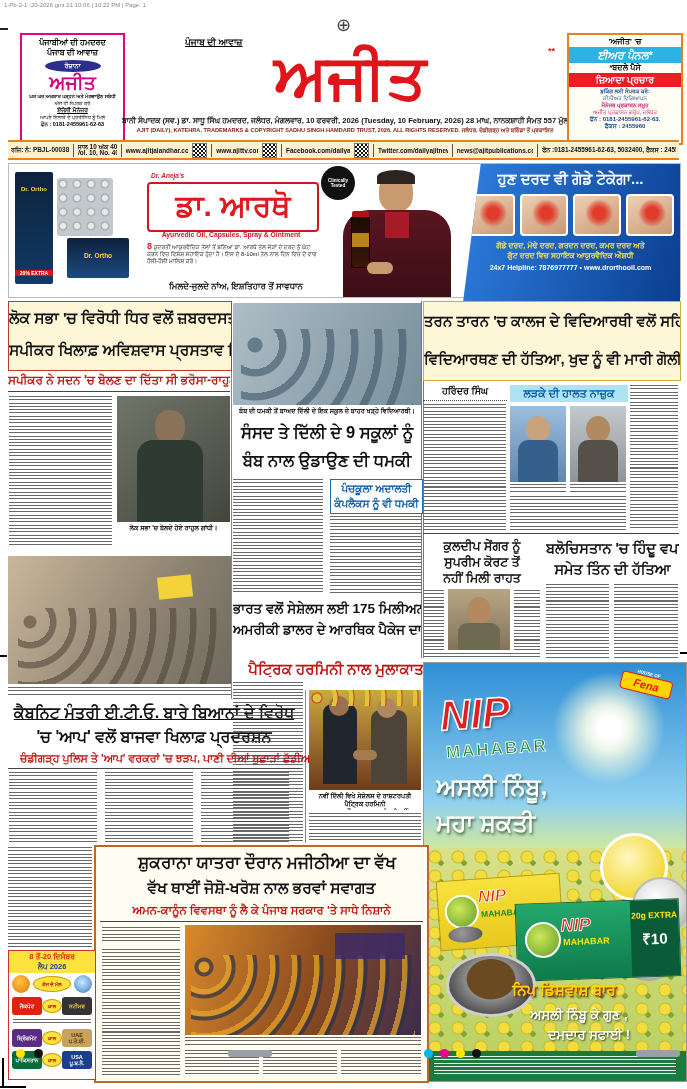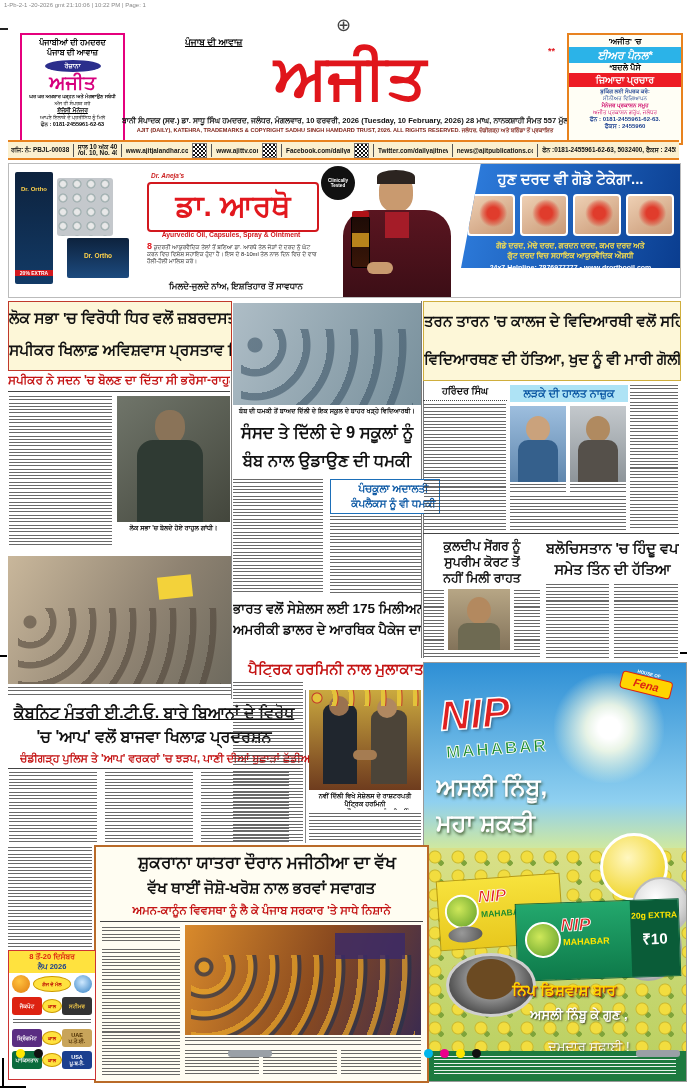--- a/index.html
+++ b/index.html
@@ -15,21 +15,21 @@
   .ph{background:linear-gradient(135deg,#b8c4c8,#7e8e96);}
   .cap{font-size:6.5px;font-weight:bold;text-align:center;overflow:hidden;line-height:8px;}
   .ybox{background:#fdf7d8;border:1px solid #c0392b;}
   .hbox-line{font-weight:bold;color:#111;text-align:center;overflow:hidden;}
   .sub{color:#c41414;font-weight:bold;text-align:center;overflow:hidden;}
   .rule{border-top:1px solid #444;}
   .vrule{border-left:1px solid #888;width:0;}
   .qr{background:repeating-conic-gradient(#111 0% 25%,#fff 0% 50%) 0 0/4px 4px;border:1px solid #777;}
   .dot{border-radius:50%;width:9px;height:9px;}
   .hl{background:#aee3f5;color:#0a57a3;font-weight:bold;text-align:center;overflow:hidden;}
-  .bluebox{border:1px solid #1d6fb8;color:#0a57a3;font-weight:bold;text-align:center;background:#fff;overflow:hidden;padding-left:17px;}
+  .bluebox{border:1px solid #1d6fb8;color:#0a57a3;font-weight:bold;text-align:center;background:#fff;overflow:hidden;}
   .strip-item{display:flex;align-items:center;gap:3px;white-space:nowrap;overflow:hidden;}
   .sep{width:1px;height:13px;background:#555;flex:0 0 1px;}
   .painph{width:44px;height:38px;border:2px solid #fff;border-radius:4px;background:radial-gradient(circle at 55% 45%,#e03c2c 0 6px,rgba(224,60,44,.45) 11px,transparent 14px),linear-gradient(150deg,#eed0b4,#c99976);}
   .tile{font-size:5.5px;font-weight:bold;color:#fff;border-radius:3px;display:flex;align-items:center;justify-content:center;overflow:hidden;width:30px;height:18px;}
   .oval{background:#ffe23e;border:1px solid #c90;border-radius:50%;font-size:5px;font-weight:bold;color:#b00;display:flex;align-items:center;justify-content:center;width:18px;height:12px;overflow:hidden;}
 </style>
 </head>
 <body>
 
 <div id="page">
@@ -116,21 +116,21 @@
       <div class="abs" style="left:46px;top:0;width:38px;height:14px;background:#2c2420;border-radius:50% 50% 0 0;"></div>
       <div class="abs" style="left:12px;top:40px;width:108px;height:87px;background:linear-gradient(#5a1520,#3c0e16);border-radius:26px 26px 0 0;"></div>
       <div class="abs" style="left:54px;top:42px;width:24px;height:26px;background:#a51c28;"></div>
       <div class="abs" style="left:20px;top:46px;width:17px;height:50px;background:linear-gradient(#1d0b06,#3a1608);border:1px solid #000;border-radius:3px;">
         <div style="height:6px;background:#b01217;margin-top:-6px;border-radius:2px 2px 0 0;"></div>
         <div style="height:14px;background:#c8901e;margin-top:16px;opacity:.9;"></div>
       </div>
       <div class="abs" style="left:36px;top:92px;width:26px;height:12px;background:#c99a6f;border-radius:6px;"></div>
     </div>
 
-    <div class="abs" style="left:452px;top:0;width:219px;height:104px;background:linear-gradient(105deg,#2f7fe0,#0a3d8f);clip-path:polygon(9% 0,100% 0,100% 100%,0 100%);">
+    <div class="abs" style="left:452px;top:0;width:219px;height:154px;background:linear-gradient(105deg,#2f7fe0,#0a3d8f);clip-path:polygon(9% 0,100% 0,100% 100%,0 100%);">
       <div class="ctr b clip" style="margin-top:6px;font-size:15px;color:#fff;">ਹੁਣ ਦਰਦ ਵੀ ਗੋਡੇ ਟੇਕੇਗਾ...</div>
       <div style="display:flex;justify-content:center;gap:5px;margin-top:6px;">
         <div class="painph"></div>
         <div class="painph"></div>
         <div class="painph"></div>
         <div class="painph"></div>
       </div>
       <div class="ctr b clip" style="margin-top:5px;font-size:7.6px;color:#ffe34d;">ਗੋਡੇ ਦਰਦ, ਮੋਢੇ ਦਰਦ, ਗਰਦਨ ਦਰਦ, ਕਮਰ ਦਰਦ ਅਤੇ</div>
       <div class="ctr b clip" style="font-size:7.6px;color:#ffe34d;">ਗੁੱਟ ਦਰਦ ਵਿਚ ਸਹਾਇਕ ਆਯੁਰਵੈਦਿਕ ਔਸ਼ਧੀ</div>
       <div class="ctr b clip" style="margin-top:3px;font-size:7px;color:#fff;">24x7 Helpline: 7876977777  •  www.drorthooil.com</div>
@@ -261,21 +261,21 @@
       <div class="abs clip" style="left:44px;top:12px;width:68px;height:22px;font-size:18px;font-weight:bold;font-style:italic;color:#e02020;-webkit-text-stroke:.8px #fff;">NIP</div>
       <div class="abs clip" style="left:46px;top:34px;width:68px;height:12px;font-size:9px;font-weight:bold;color:#ffe400;">MAHABAR</div>
       <div class="abs" style="left:114px;top:0;width:48px;height:76px;background:#0a5c38;">
         <div class="ctr b clip" style="font-size:8.5px;color:#ffe400;margin-top:10px;">20g EXTRA</div>
         <div class="ctr b clip" style="font-size:15px;color:#fff;margin-top:8px;">₹10</div>
       </div>
     </div>
     <div class="abs" style="left:22px;top:290px;width:84px;height:58px;background:radial-gradient(ellipse at 50% 40%,#6b4a22 0 40%,#8c8c8c 42%,#555 70%);border-radius:50%;border:3px solid #cfcfcf;"></div>
     <div class="abs ctr clip" style="left:40px;top:318px;width:200px;height:22px;font-size:15px;font-weight:bold;color:#ffd400;text-shadow:1px 1px 0 #a33016,2px 2px 2px rgba(0,0,0,.5);">ਨਿਪ ਡਿਸ਼ਵਾਸ਼ ਬਾਰ</div>
     <div class="abs ctr clip" style="left:60px;top:344px;width:190px;height:20px;font-size:13px;font-weight:bold;color:#fff;text-shadow:1px 1px 2px rgba(0,0,0,.7);">ਅਸਲੀ ਨਿੰਬੂ ਕੇ ਗੁਣ ,</div>
-    <div class="abs ctr clip" style="left:80px;top:376px;width:170px;height:20px;font-size:13px;font-weight:normal;color:#fff;text-shadow:1px 1px 2px rgba(0,0,0,.7);">ਦਮਦਾਰ ਸਫਾਈ !</div>
+    <div class="abs ctr clip" style="left:80px;top:364px;width:170px;height:20px;font-size:13px;font-weight:bold;color:#fff;text-shadow:1px 1px 2px rgba(0,0,0,.7);">ਦਮਦਾਰ ਸਫਾਈ !</div>
     <div class="abs" style="left:0;top:388px;width:262px;height:30px;background:#1d7a3f;">
       <div class="tfw" style="margin:5px 10px 0;height:20px;"></div>
     </div>
   </div>
 
   <div class="abs" style="left:94px;top:845px;width:331px;height:234px;border:2px solid #b96a28;background:#fffdf2;overflow:hidden;">
     <div class="hbox-line clip" style="font-size:17px;line-height:25px;height:25px;margin-top:3px;margin-left:11px;">ਸ਼ੁਕਰਾਨਾ ਯਾਤਰਾ ਦੌਰਾਨ ਮਜੀਠੀਆ ਦਾ ਵੱਖ</div>
     <div class="hbox-line clip" style="font-size:15.5px;line-height:25px;height:25px;">ਵੱਖ ਥਾਈਂ ਜੋਸ਼ੋ-ਖਰੋਸ਼ ਨਾਲ ਭਰਵਾਂ ਸਵਾਗਤ</div>
     <div class="sub clip" style="font-size:11.5px;line-height:16px;height:16px;margin-top:2px;">ਅਮਨ-ਕਾਨੂੰਨ ਵਿਵਸਥਾ ਨੂੰ ਲੈ ਕੇ ਪੰਜਾਬ ਸਰਕਾਰ 'ਤੇ ਸਾਧੇ ਨਿਸ਼ਾਨੇ</div>
     <div class="rule" style="margin:3px 4px 0;"></div>

